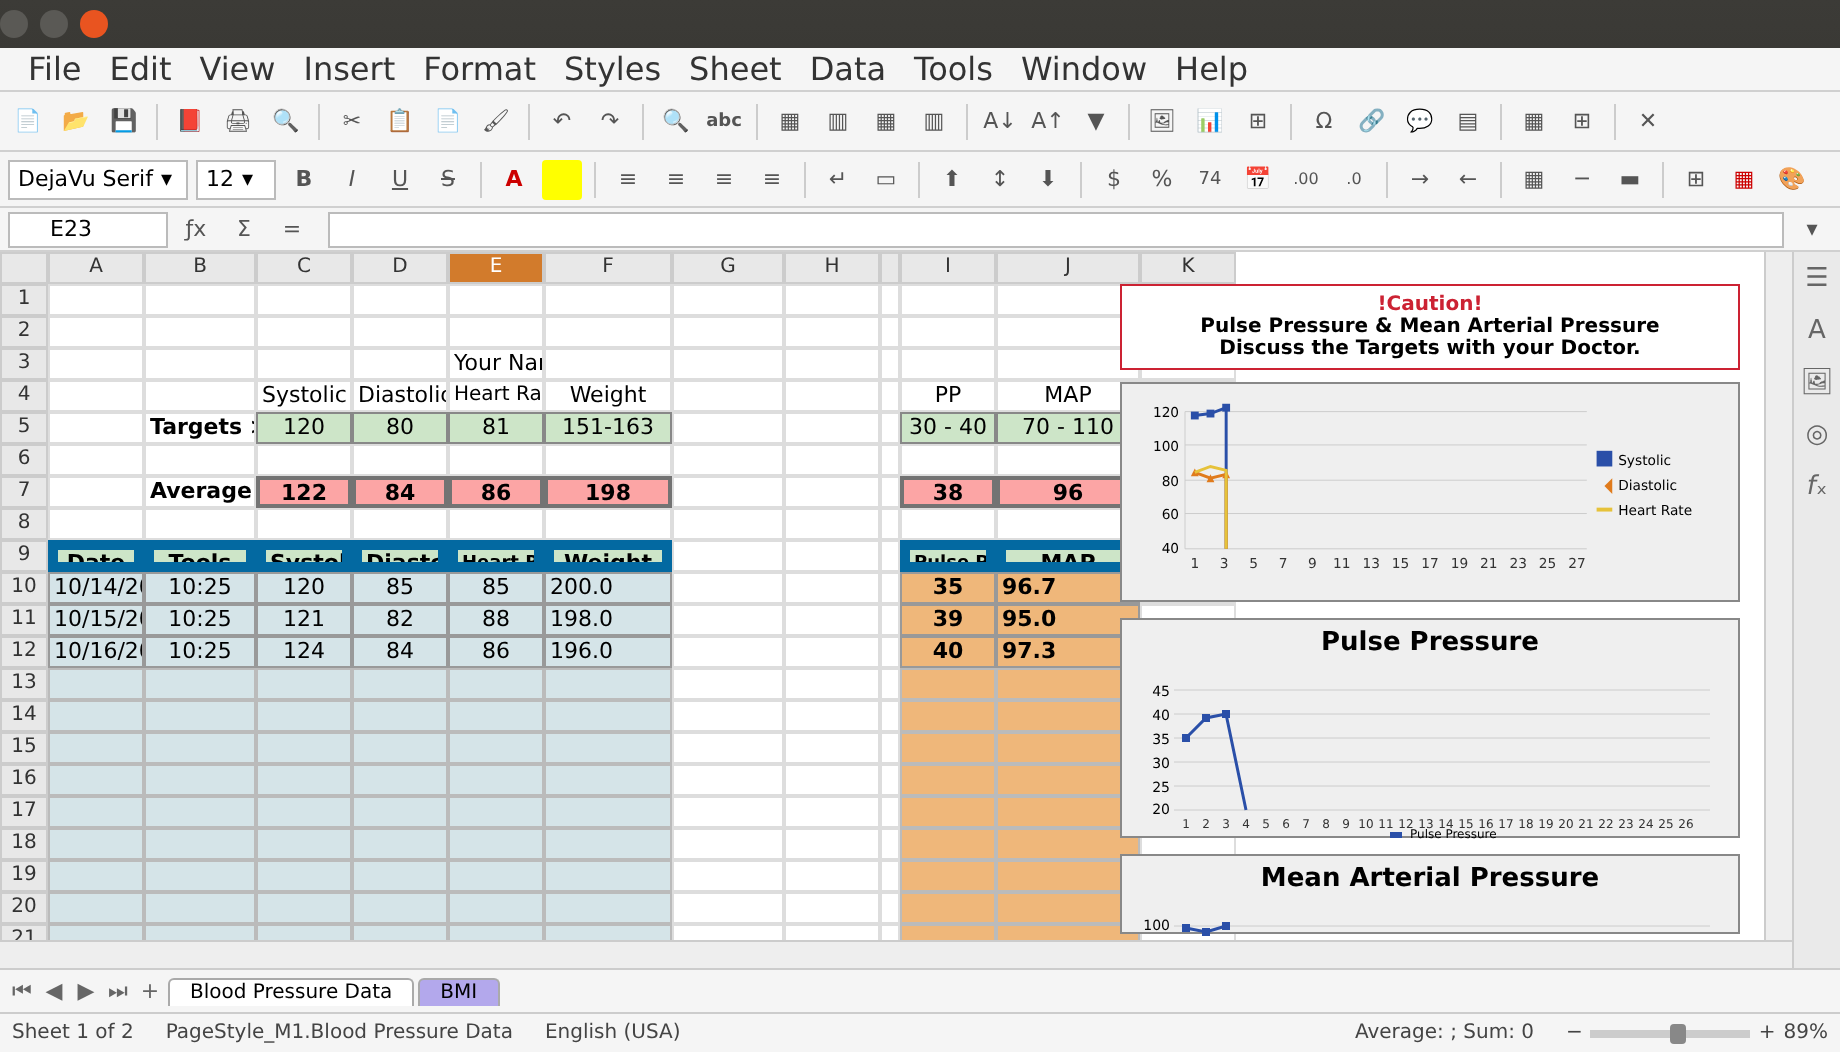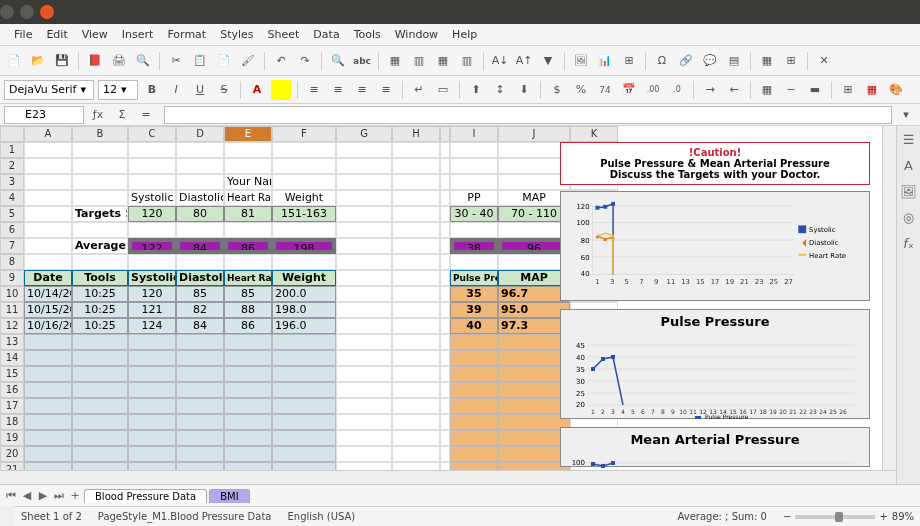--- a/index.html
+++ b/index.html
@@ -3,59 +3,59 @@
 <meta charset="utf-8">
 <style>
   * { box-sizing: border-box; margin: 0; padding: 0; font-family: "DejaVu Sans", "Liberation Sans", Arial, sans-serif; }
   body { width: 920px; height: 526px; background: #f0f0f0; overflow: hidden; font-size: 11px; }
   .titlebar { height: 24px; background: linear-gradient(#3c3b37,#3a3935); color: #ddd; display: flex; align-items: center; position: relative; }
   .titlebar .title { flex: 1; text-align: center; font-size: 12px; font-weight: bold; color: #dcdcdc; }
   .titlebar .winbtns { display: flex; gap: 6px; padding-right: 6px; }
   .winbtn { width: 14px; height: 14px; border-radius: 50%; background: #5a5955; display:flex; align-items:center; justify-content:center;}
   .winbtn.close { background: #e95420; }
   .menubar { height: 22px; background: #f5f5f5; border-bottom: 1px solid #d0d0d0; display: flex; align-items: center; padding: 0 8px; gap: 2px; }
-  .menubar span { padding: 2px 6px; font-size: 11px; color: #333; }
+  .menubar span { padding: 2px 6px; font-size: 16px; color: #333; }
   .toolbar { height: 30px; background: #f5f5f5; border-bottom: 1px solid #d0d0d0; display: flex; align-items: center; padding: 0 4px; gap: 4px; overflow: hidden; }
   .tbtn { width: 20px; height: 20px; display:flex; align-items:center; justify-content:center; color:#555; border-radius:2px; }
   .tsep { width:1px; height:18px; background:#ccc; margin:0 2px;}
   .fmtbar { height: 28px; background: #f5f5f5; border-bottom: 1px solid #d0d0d0; display: flex; align-items: center; padding: 0 4px; gap: 4px; overflow:hidden;}
   .combo { height: 20px; border:1px solid #bbb; background:#fff; display:flex; align-items:center; padding:0 4px; font-size:11px; gap:4px;}
   .refbar { height: 22px; background: #f5f5f5; border-bottom: 1px solid #d0d0d0; display:flex; align-items:center; padding:0 4px; gap:4px;}
   .refbox { width:80px; height:18px; border:1px solid #bbb; background:#fff; padding:0 20px; font-size:11px; display:flex; align-items:center;}
   .formulabar { flex:1; height:18px; border:1px solid #bbb; background:#fff; margin-left:4px; }
   .workarea { display:flex; height: calc(526px - 24px - 22px - 30px - 28px - 22px - 22px - 20px); }
   .sheet { flex:1; background:#fff; overflow:hidden; position:relative; }
   .sidebar { width:24px; background:#eaeaea; border-left:1px solid #ccc; display:flex; flex-direction:column; align-items:center; padding-top:4px; gap:8px;}
   .sidebar .sbtn { width:18px; height:18px; display:flex; align-items:center; justify-content:center; color:#666; font-size:13px;}
   
   .grid { display:grid; grid-template-columns: 24px 48px 56px 48px 48px 48px 64px 56px 48px 10px 48px 72px 48px; font-size:11px; }
   .colhdr, .rowhdr { background:#e8e8e8; border:1px solid #ccc; text-align:center; color:#333; height:16px; line-height:14px; font-size:10px;}
   .colhdr.sel { background:#d27b2c; color:#fff; }
   .cell { border:1px solid #ddd; height:16px; line-height:14px; padding:0 2px; text-align:center; background:#fff; overflow:hidden; white-space:nowrap;}
   .cell.r { text-align:left; }
-  .cell.hdr { background:#cde5c8; font-weight:bold; border:1px solid #0369a1;}
+  .cell.hdr { background:#cde5c8; font-weight:bold; border:5px solid #0369a1;}
   .cell.tgt { background:#cde5c8; border:1px solid #888;}
-  .cell.avg { background:#a21caf; font-weight:normal; border:4px solid #737373;}
+  .cell.avg { background:#fca5a5; font-weight:bold; border:2px solid #737373;}
   .cell.lbl { text-align:right; padding-right:4px; font-weight:bold; background:#fff; }
   .cell.data-l { background:#d5e4e8; border:1px solid #999;}
   .cell.data-r { background:#efb77a; border:1px solid #999; font-weight:bold;}
   .cell.emptyL { background:#d5e4e8; border:1px solid #bbb;}
   .cell.emptyR { background:#efb77a; border:1px solid #bbb;}
   .chartpanel { position:absolute; left:560px; top:16px; width:310px; }
   .caution { border:1px solid #c23; background:#fff; padding:4px 6px; font-size:10px; text-align:center; color:#000; margin-bottom:6px;}
   .caution .t { color:#c23; font-weight:bold; }
   .chartbox { border:1px solid #888; background:#efefef; margin-bottom:8px; padding:4px; position:relative; height:90px;}
   .chartbox.big { height:110px;}
   .charttitle { text-align:center; font-weight:bold; font-size:13px; margin-bottom:2px;}
   .chartbox svg { width:100%; height:calc(100% - 2px);}
   .tabbar { height:22px; background:#f5f5f5; border-top:1px solid #ccc; display:flex; align-items:center; padding:0 4px; gap:2px;}
   .tabbar .navbtn { width:14px; text-align:center; color:#666;}
   .sheettab { padding:1px 10px; border:1px solid #aaa; border-bottom:none; background:#fff; font-size:10px; border-radius:3px 3px 0 0;}
   .sheettab.active { background:#b3a8ec; }
-  .statusbar { height:20px; background:#f5f5f5; border-top:1px solid #ccc; display:flex; align-items:center; font-size:10px; color:#444; padding:0 6px; gap:16px;margin-left:15px;}
+  .statusbar { height:20px; background:#f5f5f5; border-top:1px solid #ccc; display:flex; align-items:center; font-size:10px; color:#444; padding:0 6px; gap:16px;}
   .statusbar .spacer { flex:1; }
   .zoom { display:flex; align-items:center; gap:4px;}
   .zslider { width:80px; height:4px; background:#ccc; position:relative;}
   .zslider::after { content:""; position:absolute; left:50%; top:-3px; width:8px; height:10px; background:#888; border-radius:2px;}
   .scrollbar-h { position:absolute; bottom:0; left:0; right:0; height:14px; background:#eee; border-top:1px solid #ccc;}
   .scrollbar-v { position:absolute; top:0; right:0; bottom:14px; width:14px; background:#eee; border-left:1px solid #ccc;}
 </style>
 </head>
 <body>
 

